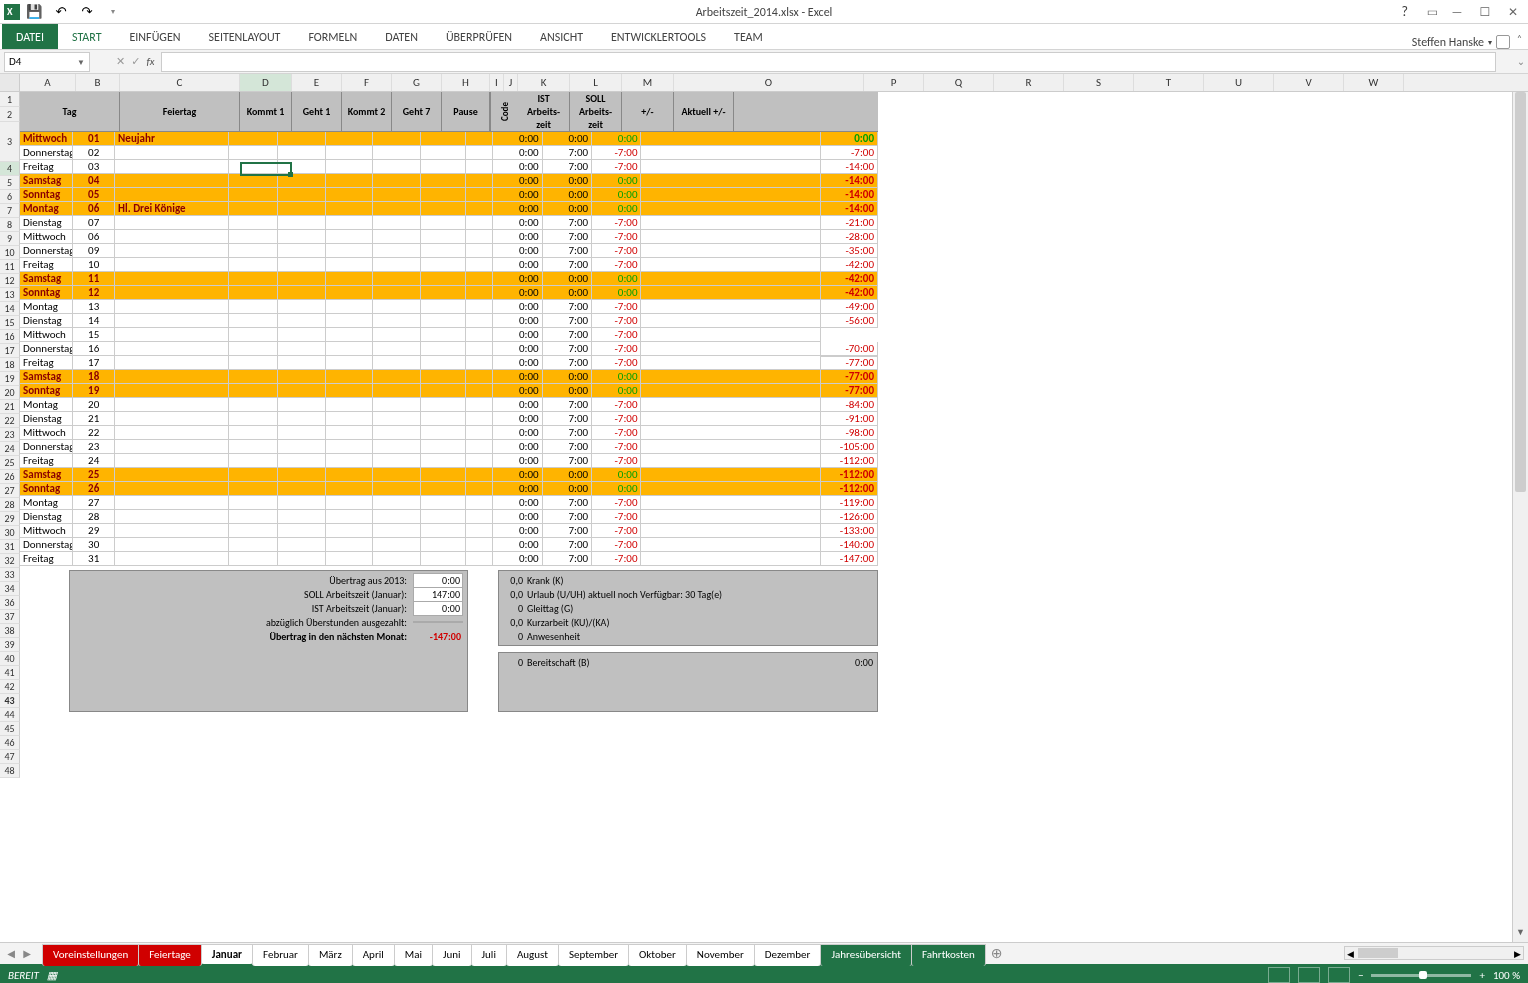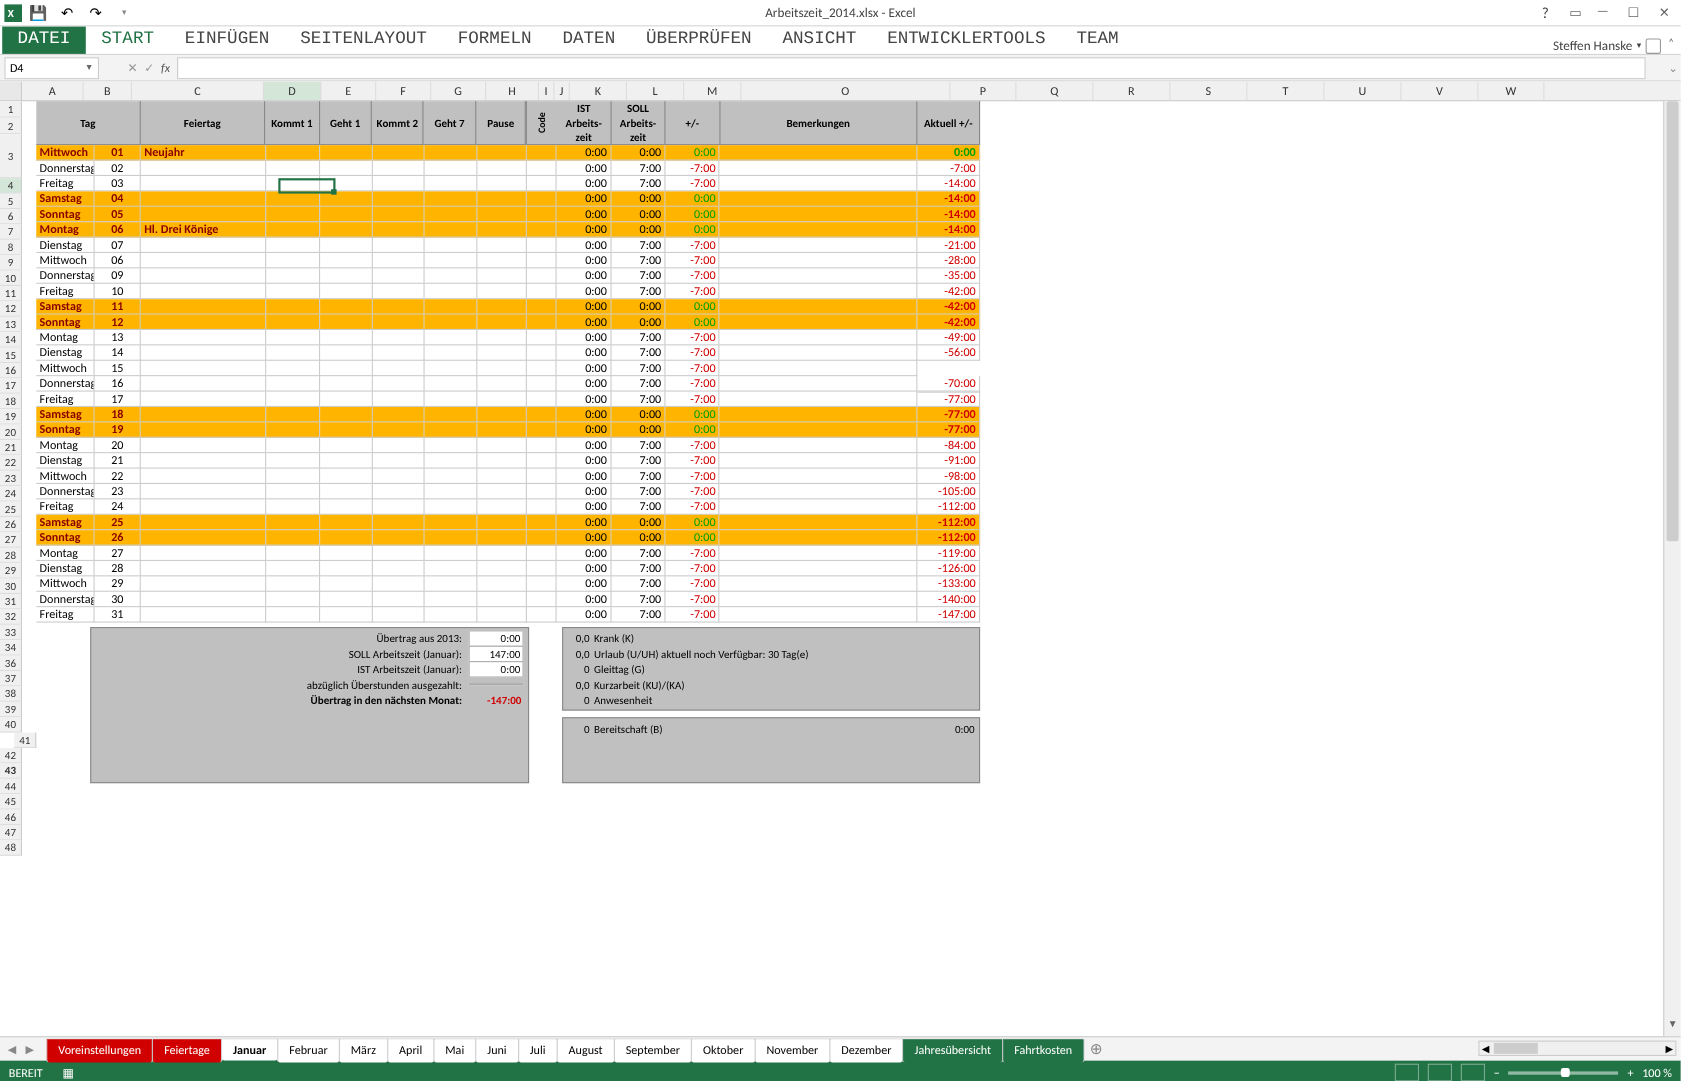--- a/index.html
+++ b/index.html
@@ -12,21 +12,21 @@
 .qat .excel-logo { width:16px;height:16px;background:#217346;display:inline-block;position:relative; }
 .qat .excel-logo::after{content:"X";color:#fff;font-size:10px;font-weight:bold;position:absolute;left:3px;top:1px;}
 .titlebar .title { position: absolute; left:50%; transform:translateX(-50%); font-size:12px; color:#444; }
 .titlebar .win-controls { position:absolute; right:2px; display:flex; gap:2px; }
 .titlebar .win-controls span { width:26px; text-align:center; font-size:12px; color:#666; cursor:pointer; }
 .titlebar .help { position:absolute; right:120px; color:#444; font-size:14px; }
 .titlebar .ribbon-opts { position:absolute; right:90px; color:#666; font-size:12px; }
 
 
 .ribbon-tabs { height: 26px; background: #fff; display:flex; align-items:flex-end; border-bottom:1px solid #d4d4d4; padding-left:2px; }
-.ribbon-tabs .tab { padding: 16px 14px 5px; font-size:16px; color:#444; text-transform:uppercase; cursor:pointer;font-family:Liberation Mono, monospace; }
+.ribbon-tabs .tab { padding: 16px 14px 5px; font-size:12px; color:#444; text-transform:uppercase; cursor:pointer; }
 .ribbon-tabs .tab.file { background:#217346; color:#fff; font-weight:normal; }
 .ribbon-tabs .tab.active { color:#217346; }
 .ribbon-tabs .user { margin-left:auto; padding-right:18px; font-size:12px; color:#444; display:flex; align-items:center; gap:4px;}
 .ribbon-tabs .user .avatar { width:14px;height:14px;border:1px solid #999;border-radius:2px;display:inline-block; }
 .ribbon-collapse { position:absolute; right:6px; top:32px; color:#666; font-size:10px; cursor:pointer;}
 
 
 .namebox-row { height:24px; display:flex; align-items:center; border-bottom:1px solid #d4d4d4; background:#f3f3f3; }
 .namebox { width:86px; height:20px; margin-left:4px; background:#fff; border:1px solid #ccc; padding:2px 4px; font-size:11px; display:flex;align-items:center;justify-content:space-between; }
 .namebox .dd { color:#666; font-size:8px; }
@@ -102,21 +102,21 @@
 .sheettabs .tab { padding:3px 10px; font-size:11px; border:1px solid #ccc; border-bottom:none; margin-right:-1px; background:#fff; cursor:pointer; border-radius:0 0 3px 3px; position:relative; top:1px;}
 .sheettabs .tab.red { background:#d00000; color:#fff; }
 .sheettabs .tab.green { background:#217346; color:#fff; }
 .sheettabs .tab.active { background:#fff; font-weight:bold; border-bottom:2px solid #217346;}
 .sheettabs .add { margin-left:6px; color:#888; font-size:14px; cursor:pointer;}
 .sheettabs .hscroll { position:absolute; right:4px; top:3px; width:180px; height:14px; background:#f0f0f0; border:1px solid #ccc; display:flex; align-items:center;}
 .sheettabs .hscroll .thumb { width:40px; height:10px; background:#cdcdcd; margin-left:2px;}
 
 
 .statusbar { height:22px; background:#217346; color:#fff; display:flex; align-items:center; padding:0 8px; font-size:11px;}
-.statusbar .left { flex:1; display:flex; gap:18px; align-items:center;}
+.statusbar .left { flex:1; display:flex; gap:8px; align-items:center;font-style:italic;}
 .statusbar .right { display:flex; align-items:center; gap:8px;}
 .statusbar .viewbtn { width:22px; height:16px; border:1px solid rgba(255,255,255,0.4); display:inline-block;}
 .statusbar .slider { width:100px; height:3px; background:rgba(255,255,255,0.5); position:relative;}
 .statusbar .slider .knob { position:absolute; left:48px; top:-3px; width:8px;height:8px;background:#fff;border-radius:2px;} 
 </style>
 </head>
 <body>
 
 <div class="titlebar">
   <div class="qat">
@@ -235,21 +235,21 @@
         <div class="rownum" style="height: 14px; line-height: 14px;">30</div>
         <div class="rownum" style="height: 14px; line-height: 14px;">31</div>
         <div class="rownum" style="height: 14px; line-height: 14px;">32</div>
         <div class="rownum" style="height: 14px; line-height: 14px;">33</div>
         <div class="rownum" style="height: 14px; line-height: 14px;">34</div>
         <div class="rownum" style="height: 14px; line-height: 14px;">36</div>
         <div class="rownum" style="height: 14px; line-height: 14px;">37</div>
         <div class="rownum" style="height: 14px; line-height: 14px;">38</div>
         <div class="rownum" style="height: 14px; line-height: 14px;">39</div>
         <div class="rownum" style="height: 14px; line-height: 14px;">40</div>
-        <div class="rownum" style="height: 14px; line-height: 14px; margin-left: 13px;">41</div>
+        <div class="rownum" style="height: 14px; line-height: 14px;">41</div>
         <div class="rownum" style="height: 14px; line-height: 14px;">42</div>
         <div class="rownum" style="height: 14px; line-height: 14px; font-weight: bold;">43</div>
         <div class="rownum" style="height: 14px; line-height: 14px;">44</div>
         <div class="rownum" style="height: 14px; line-height: 14px;">45</div>
         <div class="rownum" style="height: 14px; line-height: 14px;">46</div>
         <div class="rownum" style="height: 14px; line-height: 14px;">47</div>
         <div class="rownum" style="height: 14px; line-height: 14px;">48</div>
       </div>
     <div class="sheet" style="position:relative;">
 
@@ -259,21 +259,20 @@
           <div class="th" style="width:120px">Feiertag</div>
           <div class="th" style="width:52px">Kommt 1</div>
           <div class="th" style="width:50px">Geht 1</div>
           <div class="th" style="width:50px">Kommt 2</div>
           <div class="th" style="width:50px">Geht 7</div>
           <div class="th" style="width:48px">Pause</div>
           <div class="th rot" style="width:28px">Code</div>
           <div class="th" style="width:52px">IST Arbeits-zeit</div>
           <div class="th" style="width:52px">SOLL Arbeits-zeit</div>
           <div class="th" style="width:52px">+/-</div>
-          <div class="th" style="width:190px">Bemerkungen</div>
           <div class="th" style="width:60px">Aktuell +/-</div>
         </div>
         <div id="datarows">
             <div class="drow highlight">
               <div class="c tag" style="width: 56px;">Mittwoch</div>
               <div class="c num" style="width: 44px;">01</div>
               <div class="c feier" style="width: 120px;">Neujahr</div>
               <div class="c " style="width: 52px;"></div>
               <div class="c " style="width: 50px;"></div>
               <div class="c " style="width: 50px;"></div>

